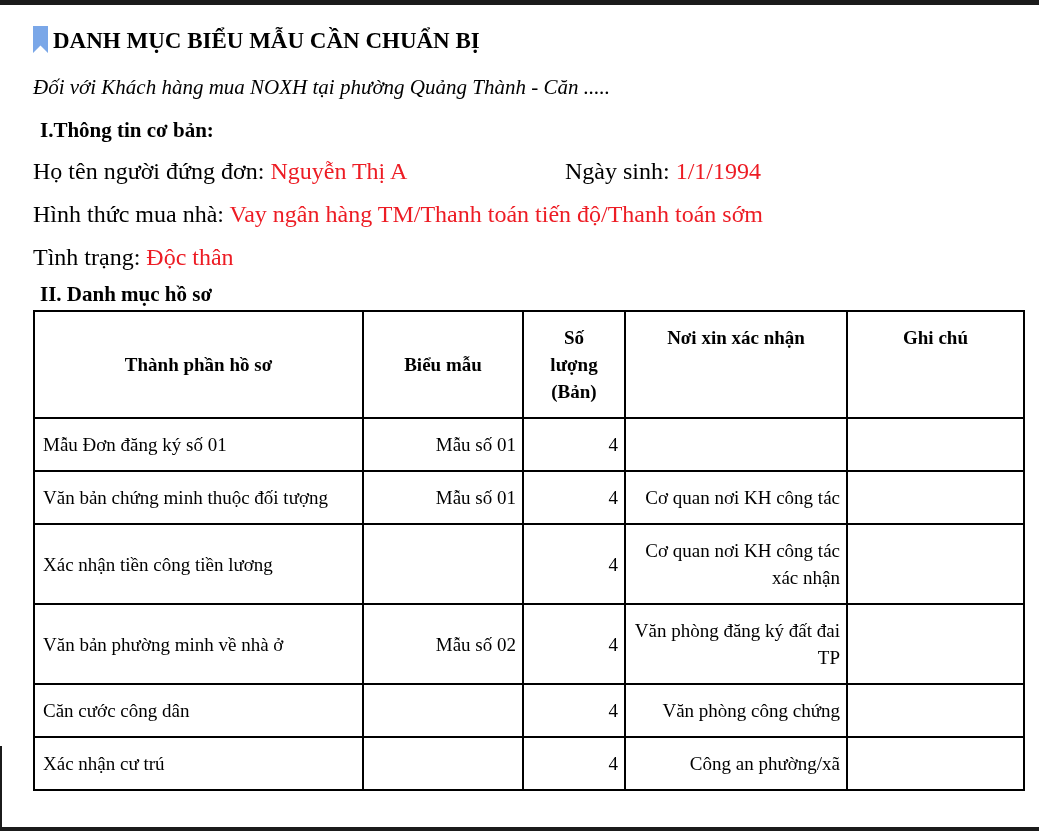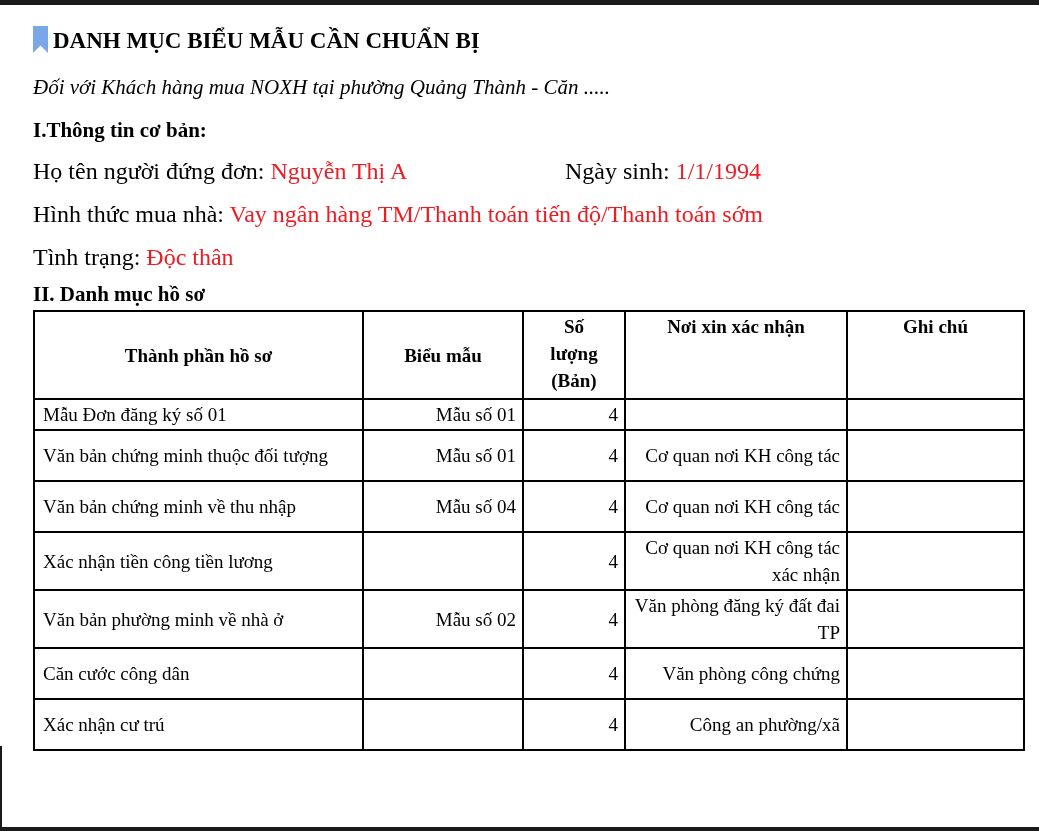--- a/index.html
+++ b/index.html
@@ -46,39 +46,40 @@
   .doc-subtitle {
     margin-top: 17px;
     font-style: italic;
     font-size: 21px;
     line-height: 28px;
   }
   .sec-heading {
     margin-top: 15px;
     font-size: 21px; font-weight: bold;
     line-height: 28px;
+    margin-left: 7px;
   }
   .info-line {
     margin-top: 12px;
     font-size: 24px; line-height: 31px;
     max-width: 960px;
   }
   .pair-name { display: inline-block; width: 526px; }
   .red { color: var(--highlight-red, #ed1c24); }
   .sec2 { margin-top: 7px; }
   .doc-table {
     margin-top: 2px;
     border-collapse: collapse;
     table-layout: fixed;
     width: 990px;
     font-size: 19px;
   }
   .doc-table th, .doc-table td {
     border: 2px solid #000;
-    padding: 1px 6px;
+    padding: 12px 6px;
     line-height: 27px;
     overflow: hidden;
   }
   .doc-table thead tr { height: 88px; }
   .doc-table th { font-weight: bold; text-align: center; vertical-align: middle; }
   .doc-table th:nth-child(n+3) { vertical-align: top; }
   .doc-table th:nth-child(3) { word-spacing: 200px; } 
   .doc-table td { vertical-align: middle; text-align: right; }
   .doc-table td:first-child { text-align: left; padding-left: 8px; }
   .doc-table tbody tr { height: 51px; }
@@ -150,27 +151,20 @@
           <td></td>
         </tr>
         <tr>
           <td>Văn bản chứng minh thuộc đối tượng</td>
           <td>Mẫu số 01</td>
           <td>4</td>
           <td>Cơ quan nơi KH công tác</td>
           <td></td>
         </tr>
         <tr>
-          <td>Văn bản chứng minh về thu nhập</td>
-          <td>Mẫu số 04</td>
-          <td>4</td>
-          <td>Cơ quan nơi KH công tác</td>
-          <td></td>
-        </tr>
-        <tr>
           <td>Xác nhận tiền công tiền lương</td>
           <td></td>
           <td>4</td>
           <td>Cơ quan nơi KH công tác xác nhận</td>
           <td></td>
         </tr>
         <tr>
           <td>Văn bản phường minh về nhà ở</td>
           <td>Mẫu số 02</td>
           <td>4</td>

